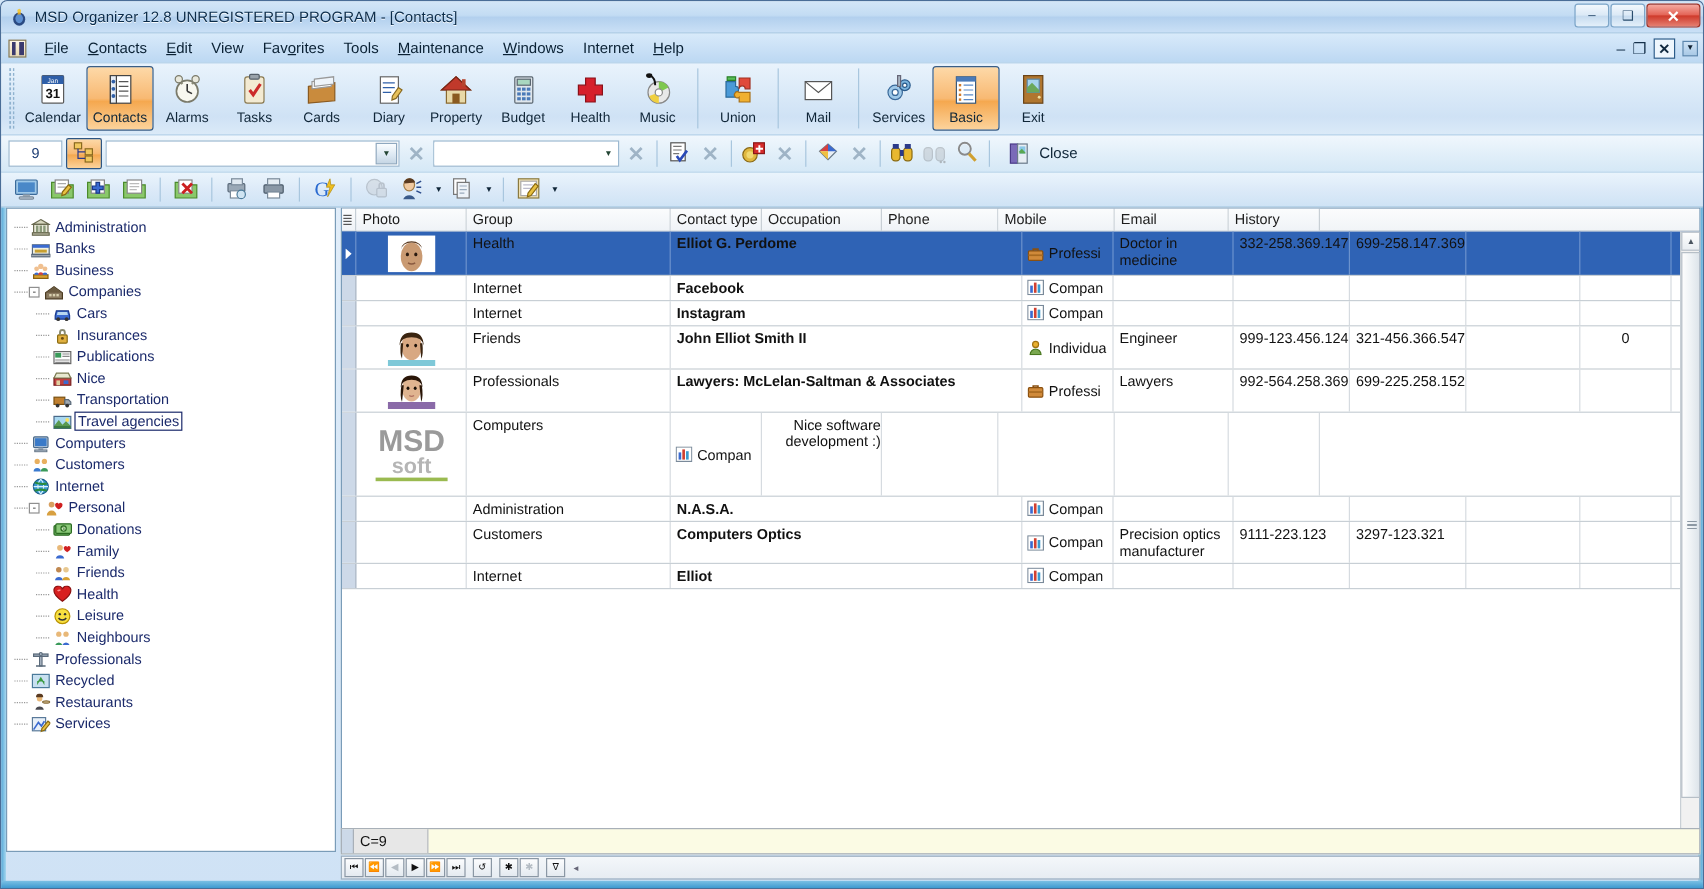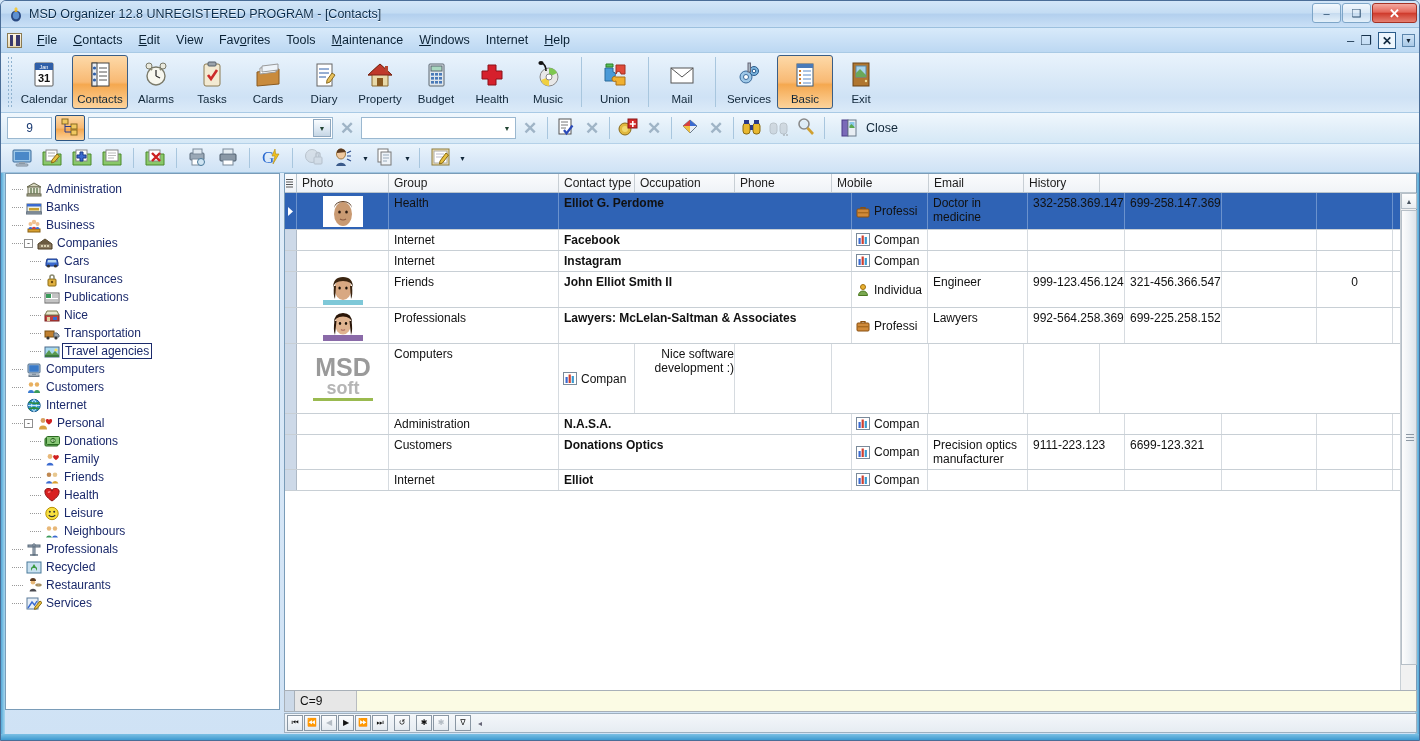--- a/index.html
+++ b/index.html
@@ -1268,33 +1268,33 @@
             <div class="gc " style="width: 100px;"></div>
             <div class="gc " style="width: 97px;"></div>
             <div class="gc " style="width: 97px;"></div>
             <div class="gc " style="width: 95px;"></div>
             <div class="gc hist" style="width: 76px;"></div>
           </div>
           <div class="grow" style="height: 35px;">
             <div class="gc indicator" style="width: 12px;"></div>
             <div class="gc photo" style="width: 92px;"></div>
             <div class="gc " style="width: 170px;">Customers</div>
-            <div class="gc bold" style="width: 293px;">Donations Optics</div>
+            <div class="gc bold" style="width: 293px;">Computers Optics</div>
             <div class="gc ctype" style="width: 76px; align-items: center; padding-top: 0px;">
               <span style="flex: 0 0 auto; line-height: 0;"><svg width="14" height="13" viewBox="0 0 14 13">
                   <rect x="0.5" y="0.5" width="13" height="12" fill="#fff" stroke="#7a8a9a"></rect>
                   <rect x="2.5" y="5" width="2.2" height="6" fill="#3a6ad0"></rect>
                   <rect x="5.6" y="2.5" width="2.2" height="8.5" fill="#d04030"></rect>
                   <rect x="8.7" y="4" width="2.2" height="7" fill="#3a9ad0"></rect>
                 </svg></span>
               <span style="white-space: nowrap; overflow: hidden;">Compan</span>
             </div>
             <div class="gc " style="width: 100px;">Precision optics manufacturer</div>
             <div class="gc " style="width: 97px;">9111-223.123</div>
-            <div class="gc " style="width: 97px;">6699-123.321</div>
+            <div class="gc " style="width: 97px;">3297-123.321</div>
             <div class="gc " style="width: 95px;"></div>
             <div class="gc hist" style="width: 76px;"></div>
           </div>
           <div class="grow" style="height: 21px;">
             <div class="gc indicator" style="width: 12px;"></div>
             <div class="gc photo" style="width: 92px;"></div>
             <div class="gc " style="width: 170px;">Internet</div>
             <div class="gc bold" style="width: 293px;">Elliot</div>
             <div class="gc ctype" style="width: 76px; align-items: flex-start; padding-top: 3px;">
               <span style="flex: 0 0 auto; line-height: 0;"><svg width="14" height="13" viewBox="0 0 14 13">

